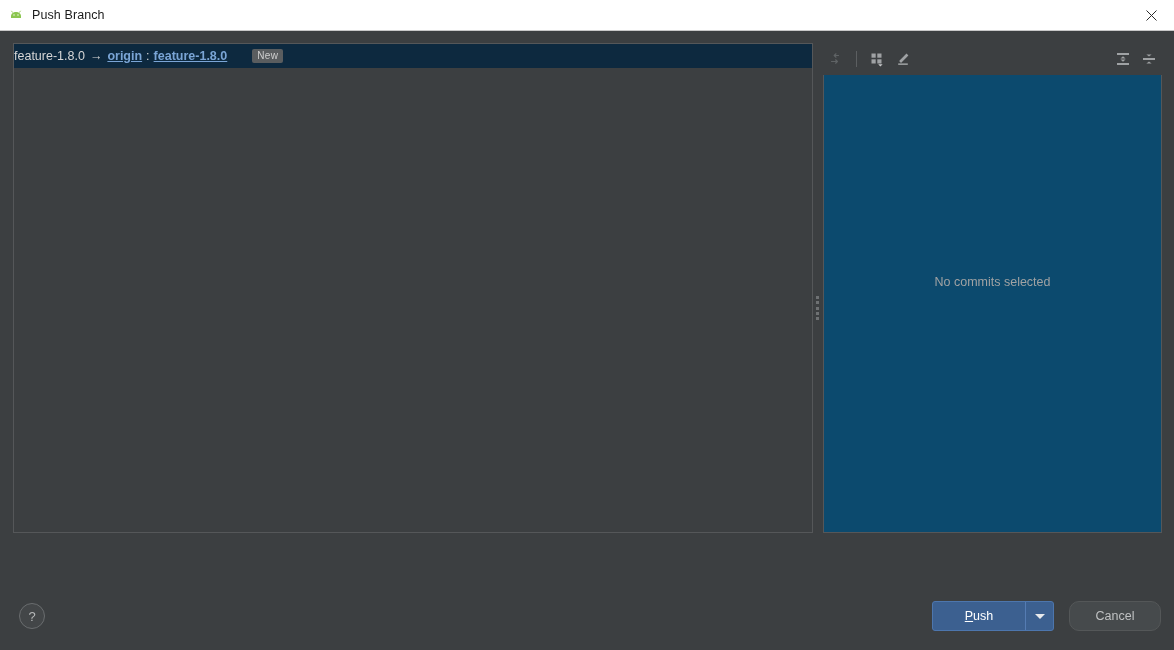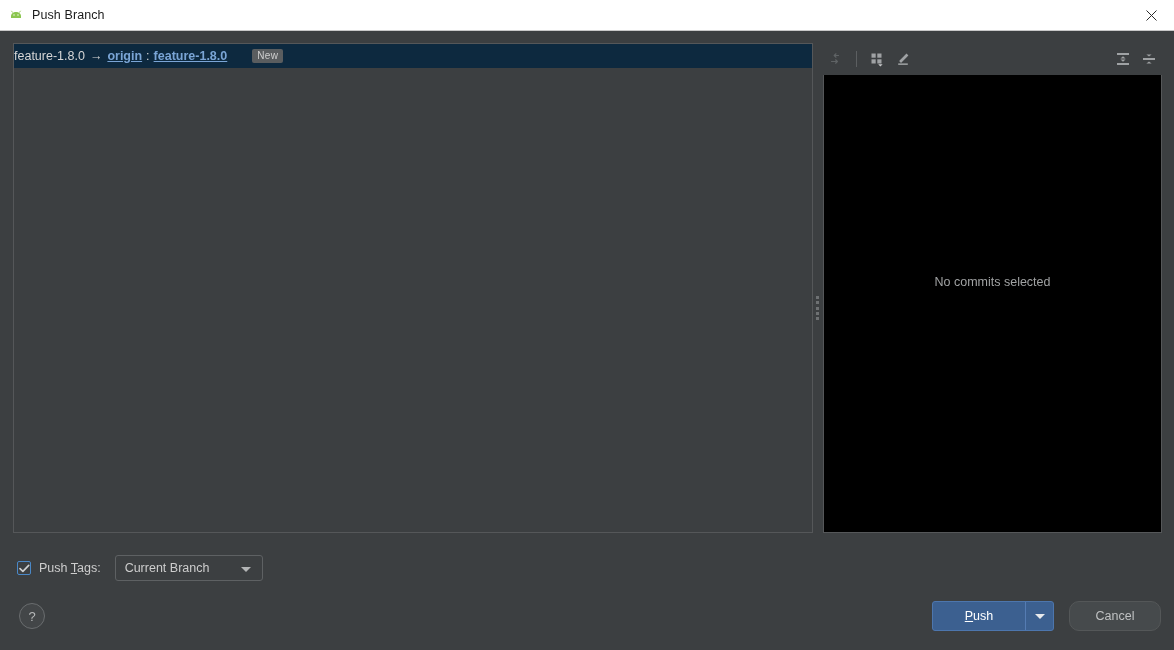--- a/index.html
+++ b/index.html
@@ -172,21 +172,21 @@
     left: 0;
     top: 32px;
     width: 339px;
     height: 458px;
     border: 1px solid #555759;
     border-top: none;
     box-sizing: border-box;
     display: flex;
     align-items: center;
     justify-content: center;
-    background: #000000;
+    background: #0c4a6e;
   }
   .right-content .empty-text {
     font-size: 12.5px;
     color: #a0a2a3;
     margin-top: -44px;
   }
 
   
   .options-row {
     position: absolute;
@@ -407,32 +407,20 @@
           </svg>
         </div>
       </div>
     </div>
 
     <div class="right-content">
       <span class="empty-text">No commits selected</span>
     </div>
   </div>
 
-  <div class="options-row">
-    <div class="checkbox">
-      <svg width="11" height="9" viewBox="0 0 11 9">
-        <path d="M1 4.6 L3.9 7.4 L9.7 1.4" stroke="#d0d2d3" stroke-width="1.6" fill="none" stroke-linecap="round" stroke-linejoin="round"></path>
-      </svg>
-    </div>
-    <span class="cb-label"><span>Push </span><span class="mn">T</span><span>ags:</span></span>
-    <div class="combo">
-      <span class="combo-value">Current Branch</span>
-      <span class="caret"></span>
-    </div>
-  </div>
 
   <div class="help-btn">
     <span>?</span>
   </div>
 
   <div class="push-btn">
     <div class="push-main">
       <span class="mn">P</span>
         <span>ush</span>
     </div>

